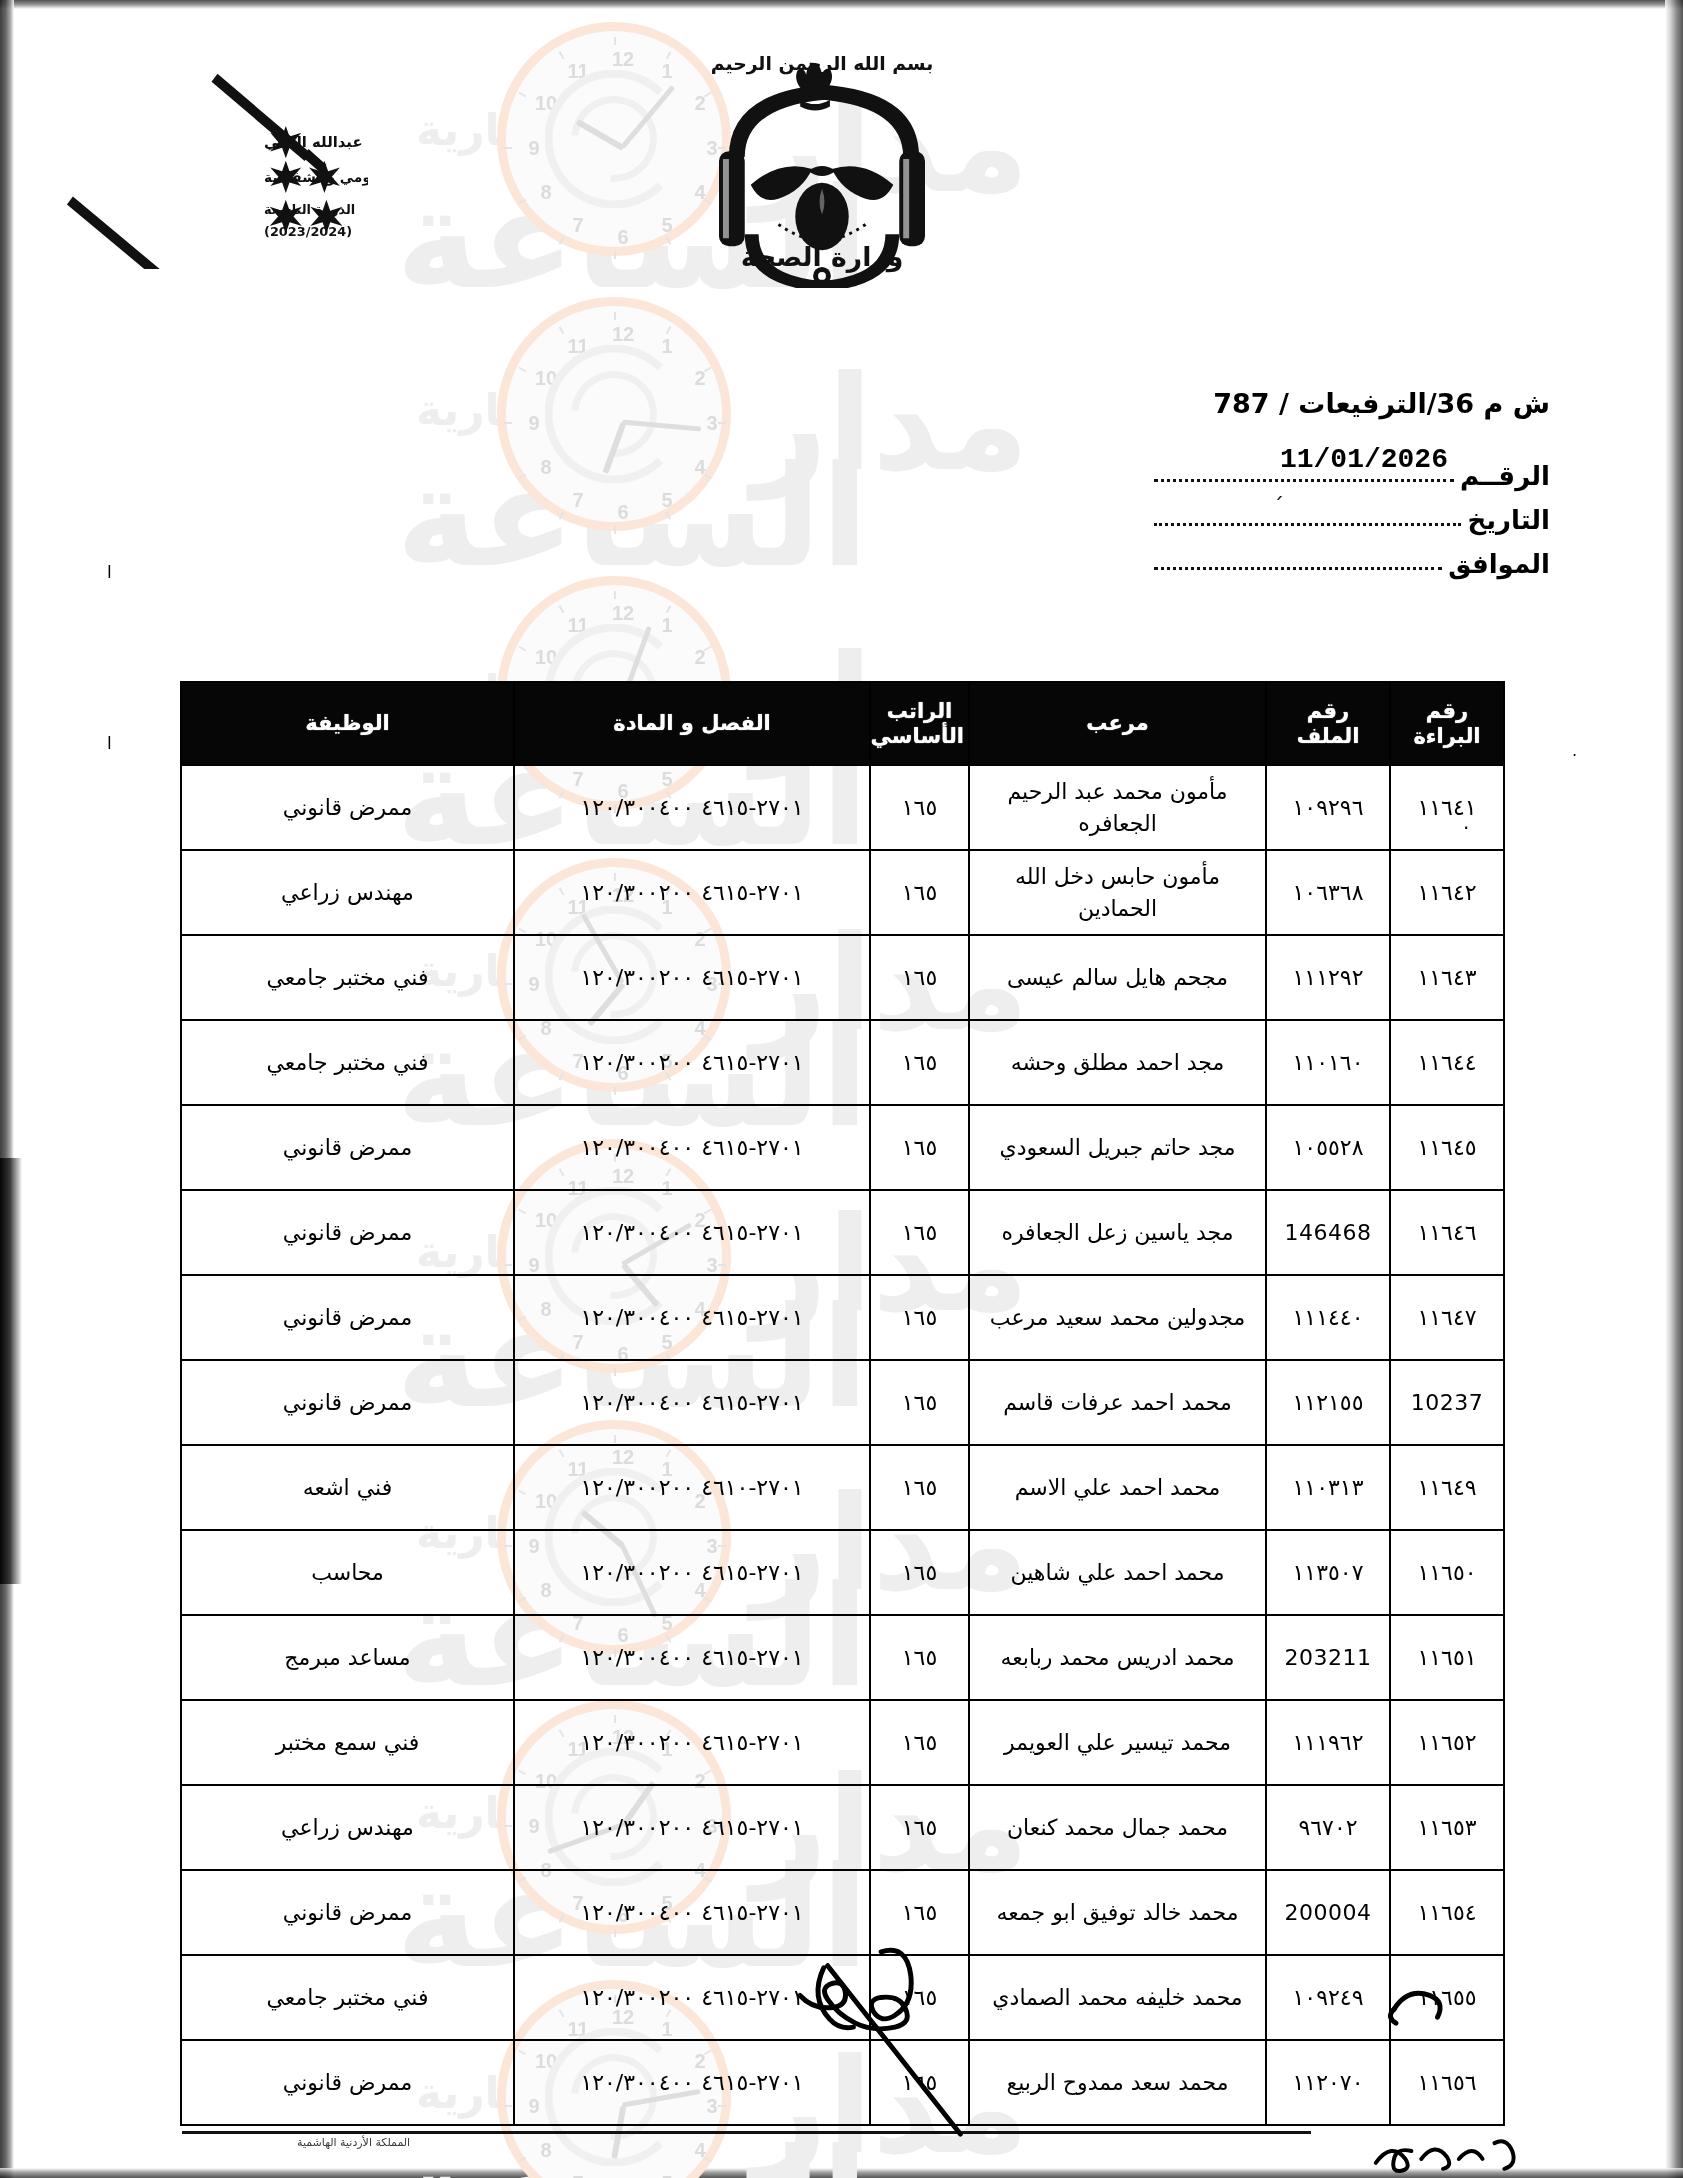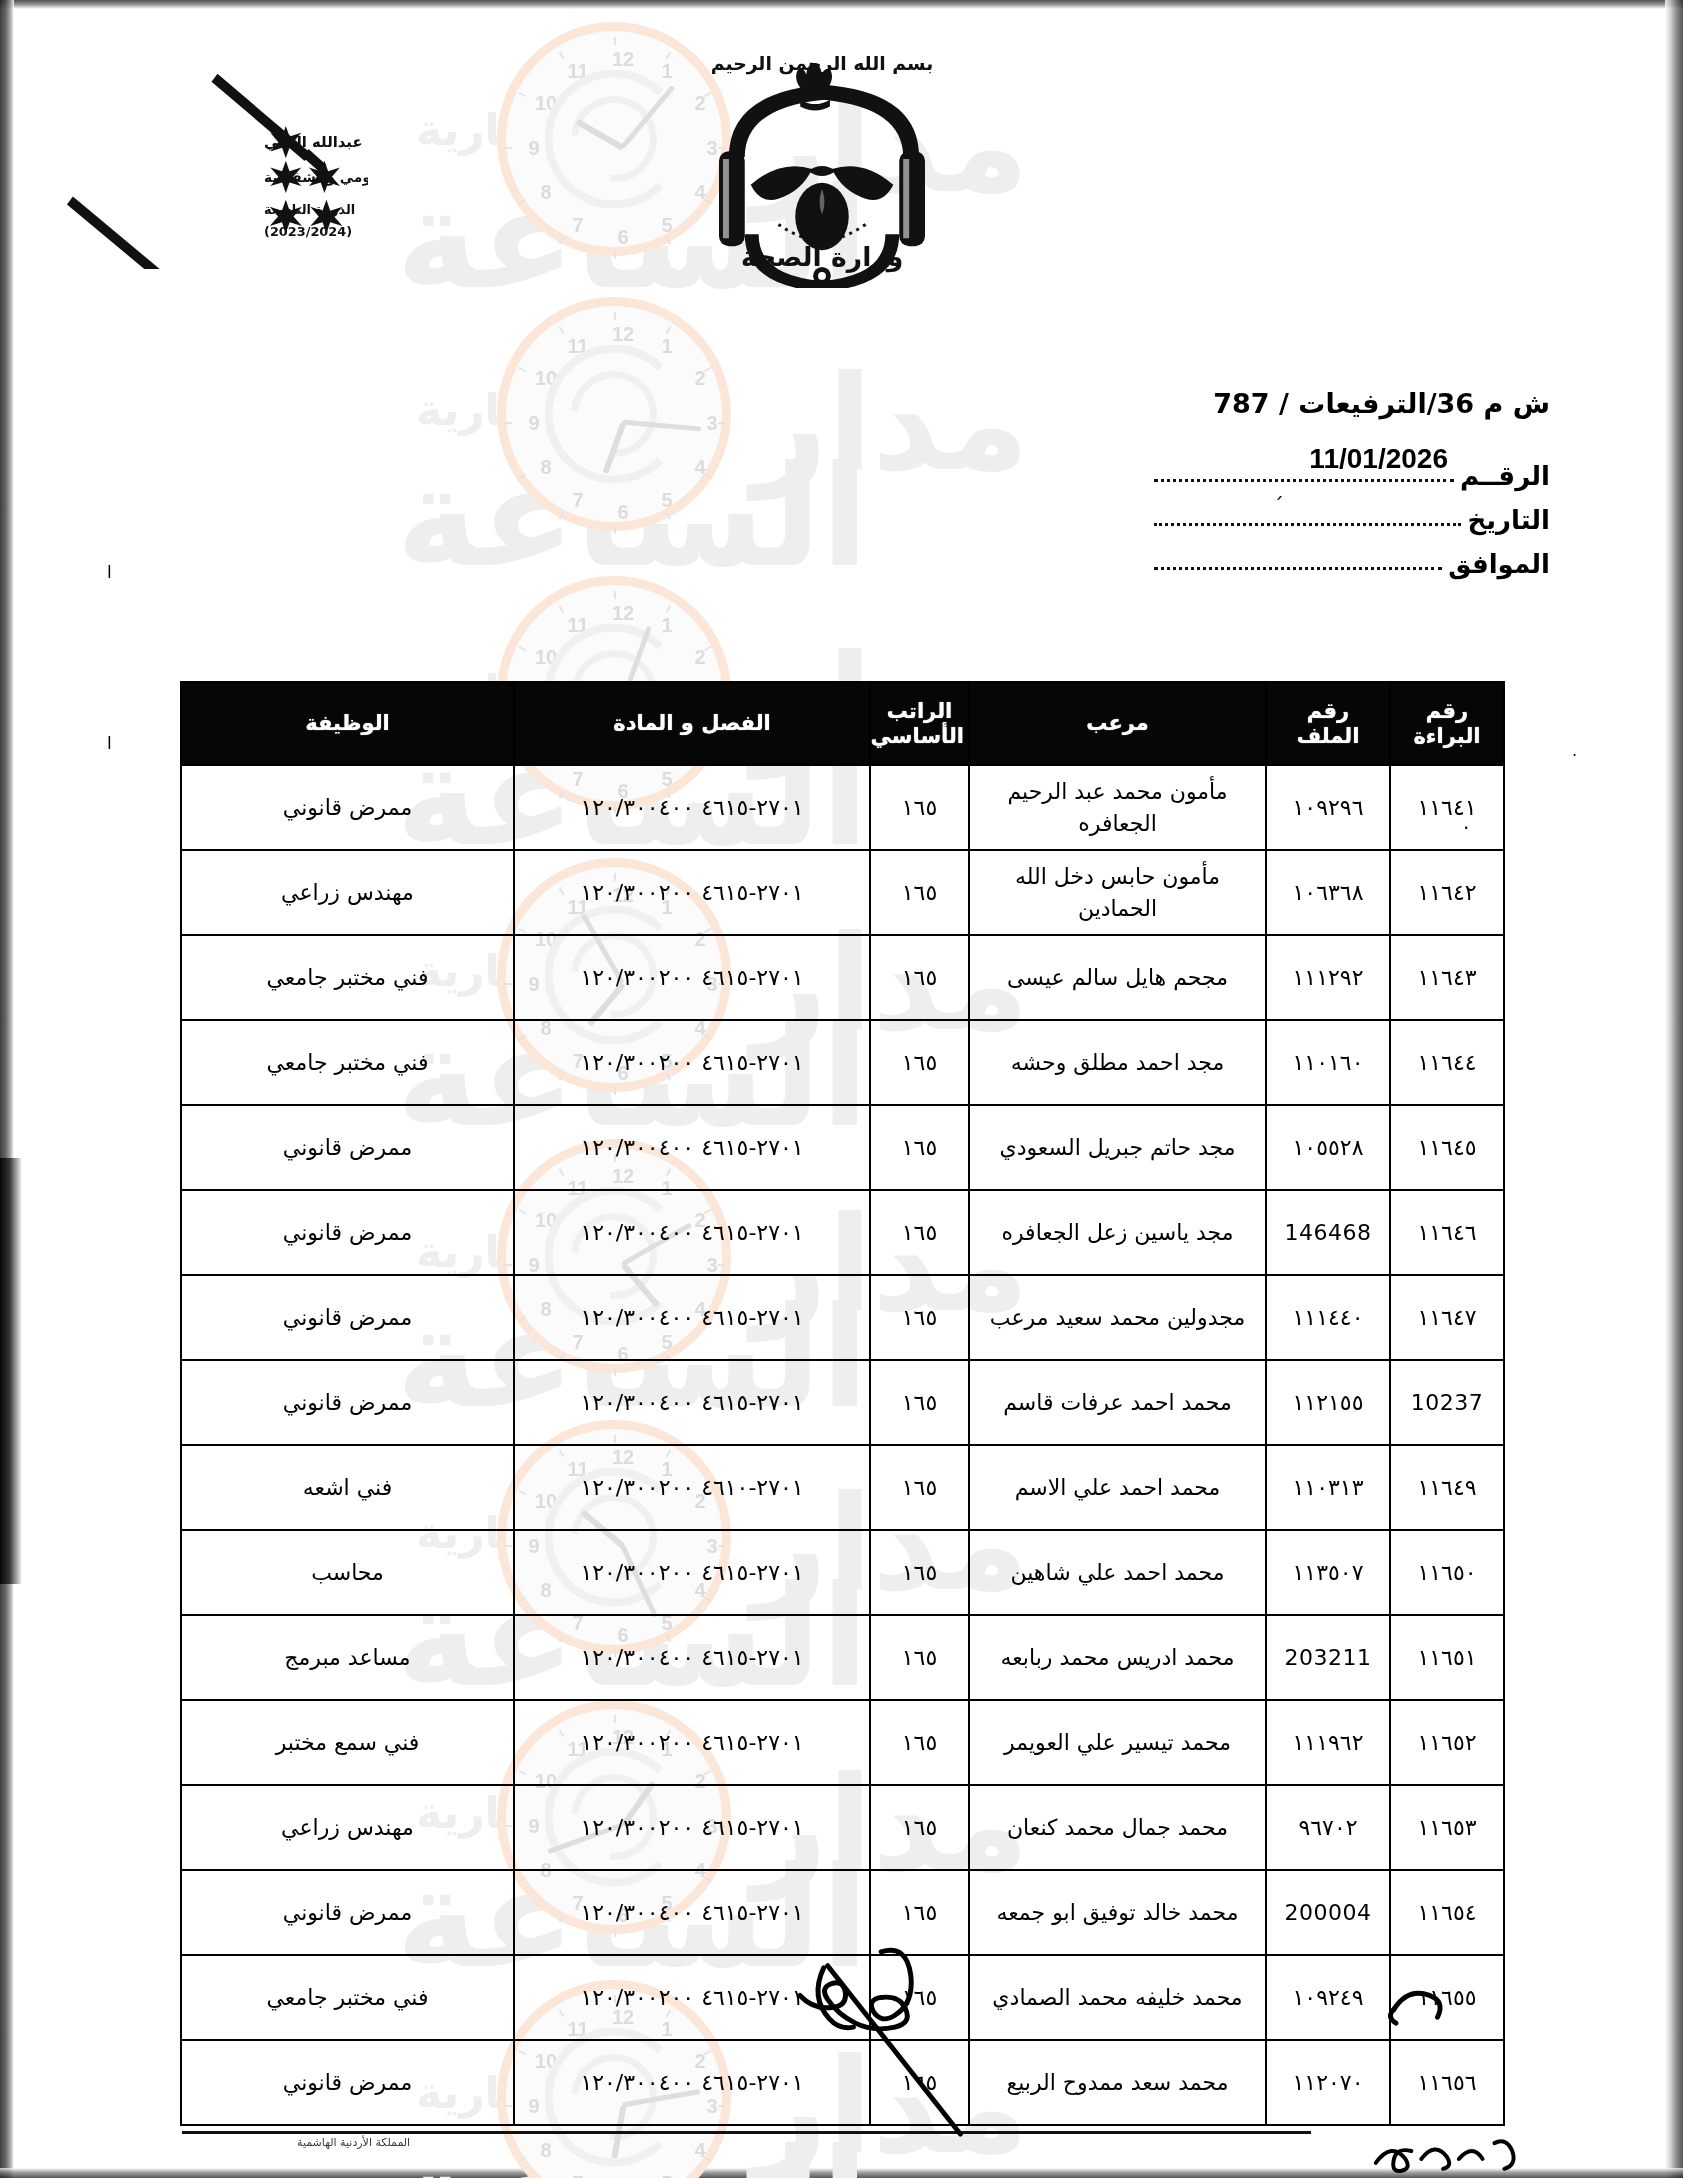--- a/index.html
+++ b/index.html
@@ -110,21 +110,21 @@
     font-size: 26px; font-weight: bold; letter-spacing: 1px;
     font-family: "DejaVu Sans", sans-serif;
     padding-left: 6px;
   }
   .meta-dots {
     flex: 1; border-bottom: 3px dotted #111; margin-bottom: 9px; position: relative;
   }
   .meta-value {
     position: absolute; right: 6px; bottom: 4px;
     font-size: 28px; font-weight: bold;
-    font-family: Liberation Sans, sans-serif;
+    font-family: Liberation Mono, monospace;
   }
   .meta-tick {
     position: absolute; left: 119px; bottom: 5px; font-size: 22px; color:#111;
   }
 
   
   .tbl-wrap { position: absolute; left: 182px; top: 681px; width: 1323px; z-index: 4; }
   table.promo {
     border-collapse: collapse;
     width: 100%;

